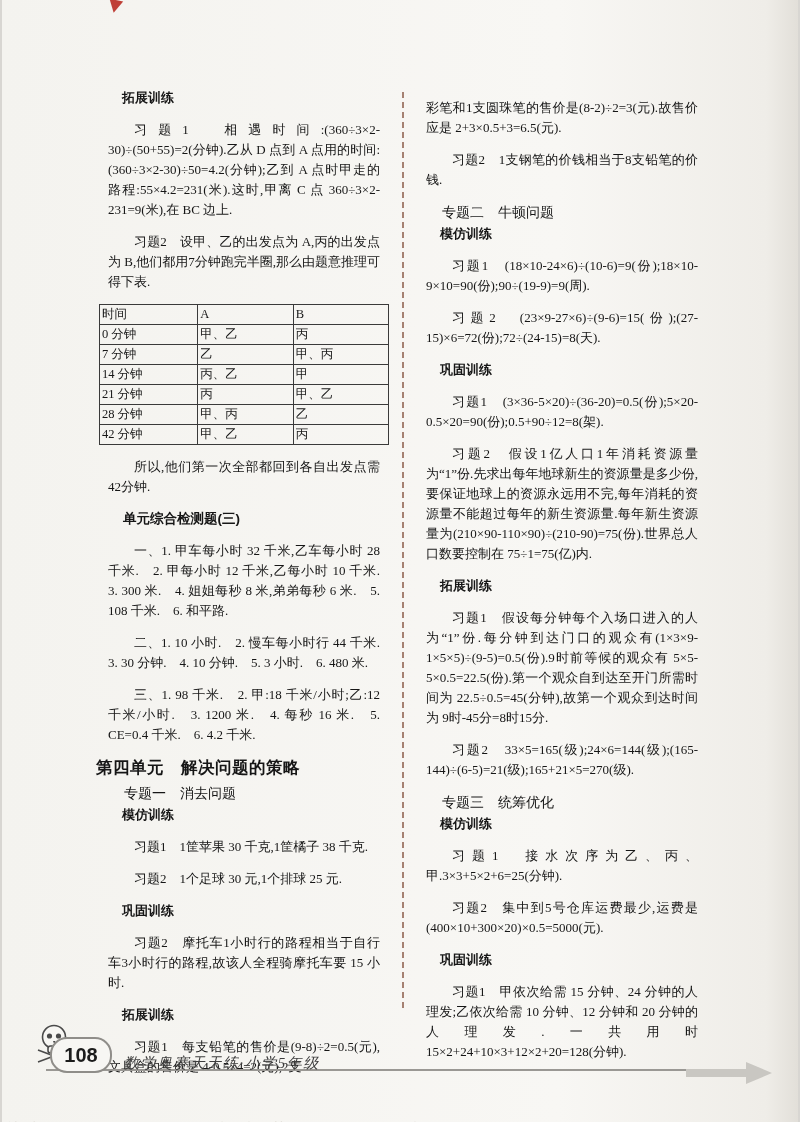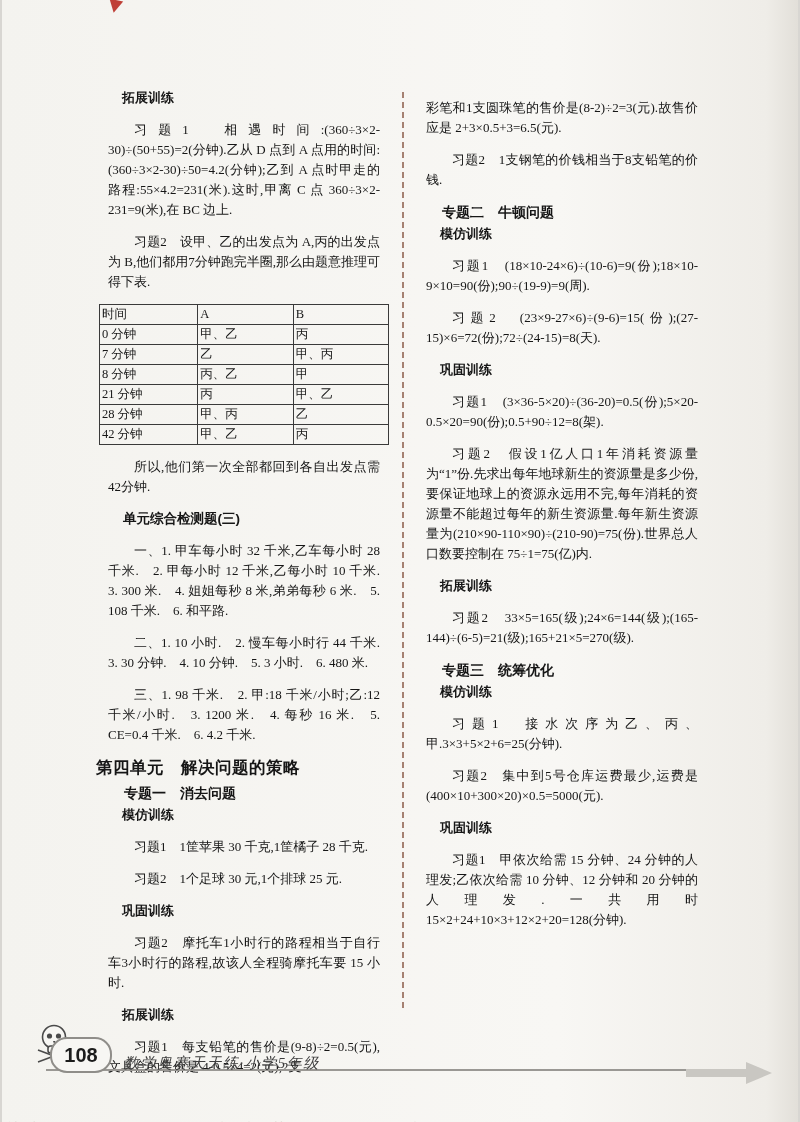--- a/index.html
+++ b/index.html
@@ -17,21 +17,21 @@
 
   p{margin:12px;}
   .para{text-indent:2em;}
   .cont{text-indent:0;}
   .sub-head{font-family:"Liberation Sans","DejaVu Sans",sans-serif;font-weight:700;
     text-indent:2em;margin:2px 0 1px;font-size:13px;}
   .test-head{font-family:"Liberation Sans","DejaVu Sans",sans-serif;font-weight:700;
     text-indent:2em;margin:4px 0 0;font-size:13.5px;}
   .unit-head{font-family:"Liberation Sans","DejaVu Sans",sans-serif;font-weight:700;
     font-size:16.5px;margin:10px 0 4px;letter-spacing:.5px;text-indent:0;}
-  .topic-head{font-family:"Liberation Sans","DejaVu Sans",sans-serif;font-weight:700;
+  .topic-head{font-family:"Liberation Sans","DejaVu Sans",sans-serif;font-weight:400;
     text-indent:2em;margin:6px 0 2px;font-size:14px;}
 
   table.ans-table{border-collapse:collapse;width:98%;margin:5px auto;}
   table.ans-table th,table.ans-table td{border:1px solid #3a3a3a;text-align:left;
     font-weight:400;font-size:12.5px;line-height:19px;padding:0 2px;}
   table.ans-table th.c-time{width:34%;}
 
   
   .footer-line{position:absolute;left:44px;top:1069px;width:640px;height:2px;background:#9a9894;}
   .pagenum-oval{position:absolute;left:48px;top:1037px;width:58px;height:32px;
@@ -75,21 +75,21 @@
           <td>0 分钟</td>
           <td>甲、乙</td>
           <td>丙</td>
         </tr>
         <tr>
           <td>7 分钟</td>
           <td>乙</td>
           <td>甲、丙</td>
         </tr>
         <tr>
-          <td>8 分钟</td>
+          <td>14 分钟</td>
           <td>丙、乙</td>
           <td>甲</td>
         </tr>
         <tr>
           <td>21 分钟</td>
           <td>丙</td>
           <td>甲、乙</td>
         </tr>
         <tr>
           <td>28 分钟</td>
@@ -106,40 +106,41 @@
 
     <p class="para">所以,他们第一次全部都回到各自出发点需42分钟.</p>
     <p class="test-head">单元综合检测题(三)</p>
     <p class="para">一、1. 甲车每小时 32 千米,乙车每小时 28 千米.　2. 甲每小时 12 千米,乙每小时 10 千米.　3. 300 米.　4. 姐姐每秒 8 米,弟弟每秒 6 米.　5. 108 千米.　6. 和平路.</p>
     <p class="para">二、1. 10 小时.　2. 慢车每小时行 44 千米.　3. 30 分钟.　4. 10 分钟.　5. 3 小时.　6. 480 米.</p>
     <p class="para">三、1. 98 千米.　2. 甲:18 千米/小时;乙:12 千米/小时.　3. 1200 米.　4. 每秒 16 米.　5. CE=0.4 千米.　6. 4.2 千米.</p>
 
     <p class="unit-head">第四单元　解决问题的策略</p>
     <p class="topic-head">专题一　消去问题</p>
     <p class="sub-head">模仿训练</p>
-    <p class="para">习题1　1筐苹果 30 千克,1筐橘子 28 千克.</p>
+    <p class="para">习题1　1筐苹果 30 千克,1筐橘子 38 千克.</p>
     <p class="para">习题2　1个足球 30 元,1个排球 25 元.</p>
     <p class="sub-head">巩固训练</p>
     <p class="para">习题2　摩托车1小时行的路程相当于自行车3小时行的路程,故该人全程骑摩托车要 15 小时.</p>
     <p class="sub-head">拓展训练</p>
     <p class="para">习题1　每支铅笔的售价是(9-8)÷2=0.5(元),文具盒的售价是 4-0.5×4=2(元),2支</p>
   </div>
 
   <div class="col col-right">
     <p class="cont">彩笔和1支圆珠笔的售价是(8-2)÷2=3(元).故售价应是 2+3×0.5+3=6.5(元).</p>
     <p class="para">习题2　1支钢笔的价钱相当于8支铅笔的价钱.</p>
 
     <p class="topic-head">专题二　牛顿问题</p>
     <p class="sub-head">模仿训练</p>
     <p class="para">习题1　(18×10-24×6)÷(10-6)=9(份);18×10-9×10=90(份);90÷(19-9)=9(周).</p>
     <p class="para">习题2　(23×9-27×6)÷(9-6)=15(份);(27-15)×6=72(份);72÷(24-15)=8(天).</p>
     <p class="sub-head">巩固训练</p>
     <p class="para">习题1　(3×36-5×20)÷(36-20)=0.5(份);5×20-0.5×20=90(份);0.5+90÷12=8(架).</p>
     <p class="para">习题2　假设1亿人口1年消耗资源量为“1”份.先求出每年地球新生的资源量是多少份,要保证地球上的资源永远用不完,每年消耗的资源量不能超过每年的新生资源量.每年新生资源量为(210×90-110×90)÷(210-90)=75(份).世界总人口数要控制在 75÷1=75(亿)内.</p>
     <p class="sub-head">拓展训练</p>
+    <p class="para">习题1　假设每分钟每个入场口进入的人为“1”份.每分钟到达门口的观众有(1×3×9-1×5×5)÷(9-5)=0.5(份).9时前等候的观众有 5×5-5×0.5=22.5(份).第一个观众自到达至开门所需时间为 22.5÷0.5=45(分钟),故第一个观众到达时间为 9时-45分=8时15分.</p>
     <p class="para">习题2　33×5=165(级);24×6=144(级);(165-144)÷(6-5)=21(级);165+21×5=270(级).</p>
 
     <p class="topic-head">专题三　统筹优化</p>
     <p class="sub-head">模仿训练</p>
     <p class="para">习题1　接水次序为乙、丙、甲.3×3+5×2+6=25(分钟).</p>
     <p class="para">习题2　集中到5号仓库运费最少,运费是(400×10+300×20)×0.5=5000(元).</p>
     <p class="sub-head">巩固训练</p>
     <p class="para">习题1　甲依次给需 15 分钟、24 分钟的人理发;乙依次给需 10 分钟、12 分钟和 20 分钟的人理发.一共用时 15×2+24+10×3+12×2+20=128(分钟).</p>
   </div>
 

